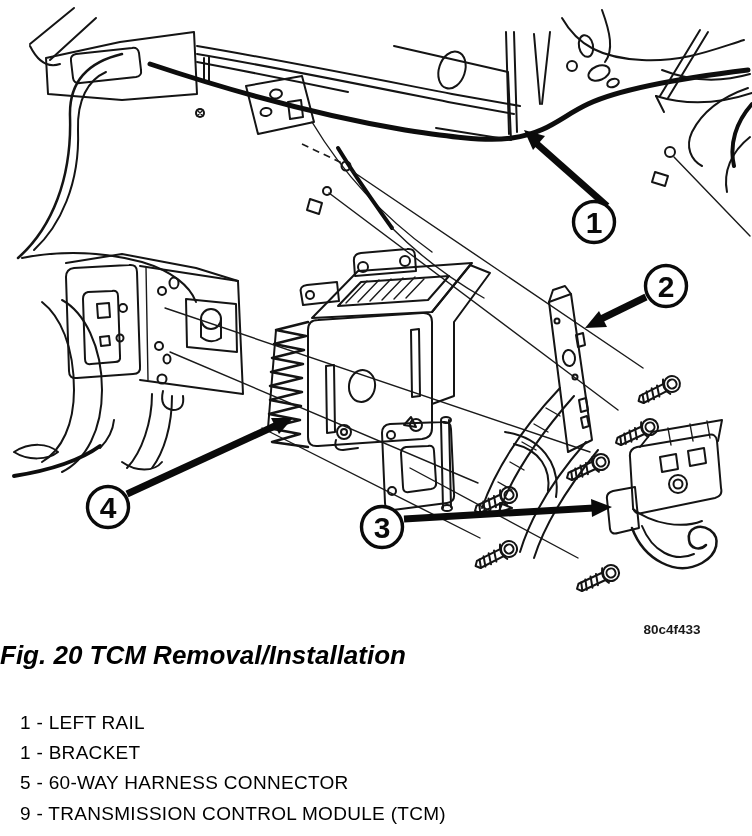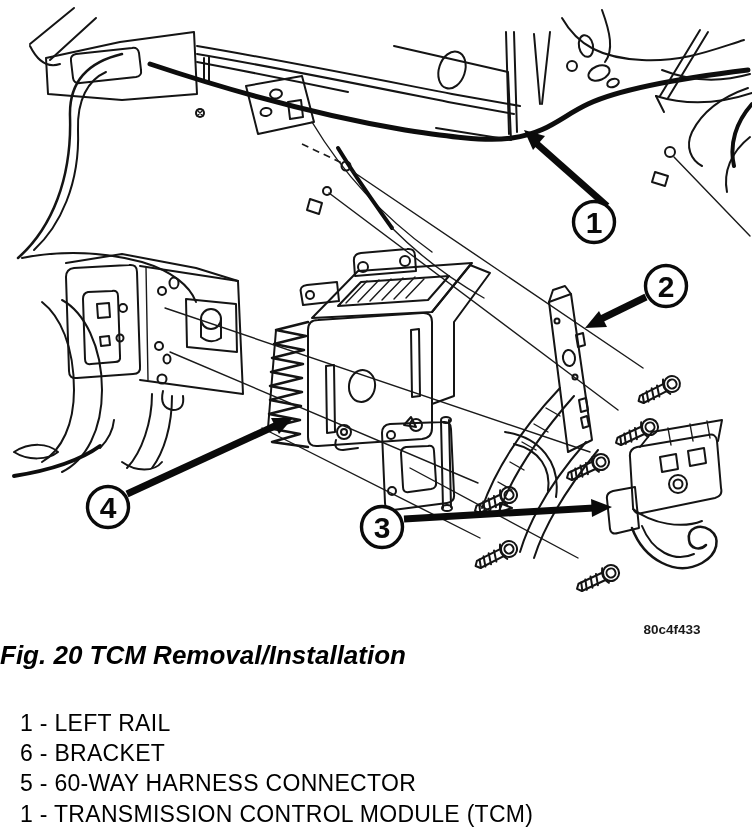--- a/index.html
+++ b/index.html
@@ -18,21 +18,21 @@
   svg .arrowhead{fill:#0a0a0a;stroke:none;}
   svg .badge{fill:#ffffff;stroke:#0a0a0a;stroke-width:3.4;}
   svg .badge-num{font-family:"Liberation Sans",sans-serif;font-size:30px;font-weight:bold;fill:#0a0a0a;text-anchor:middle;}
   svg .code{font-family:"Liberation Sans",sans-serif;font-size:13.5px;font-weight:bold;fill:#1a1a1a;text-anchor:middle;}
   .fig-title{
     position:absolute;top:640px;left:0;width:630px;text-align:left;
     font-size:26px;font-weight:bold;font-style:italic;line-height:30px;color:#000;
   }
   .legend{
     position:absolute;top:708px;left:20px;margin:0;padding:0;list-style:none;
-    font-size:23px;line-height:30.2px;letter-spacing:0.3px;color:#000;
+    font-size:19px;line-height:30.2px;letter-spacing:0.3px;color:#000;
   }
 </style>
 </head>
 <body>
 
 <div class="page">
 
   <svg class="illustration" width="752" height="650" viewBox="0 0 752 650">
 
     <defs>
@@ -231,18 +231,18 @@
       <text class="badge-num" x="108" y="517.5">4</text>
     </g>
 
     <text class="code" x="672" y="634">80c4f433</text>
   </svg>
 
   <div class="fig-title">Fig. 20 TCM Removal/Installation</div>
 
   <ul class="legend">
     <li>1 - LEFT RAIL</li>
-    <li>6 - BRACKET</li>
+    <li>1 - BRACKET</li>
     <li>5 - 60-WAY HARNESS CONNECTOR</li>
-    <li>1 - TRANSMISSION CONTROL MODULE (TCM)</li>
+    <li>9 - TRANSMISSION CONTROL MODULE (TCM)</li>
   </ul>
 
 </div>
 
 </body></html>

